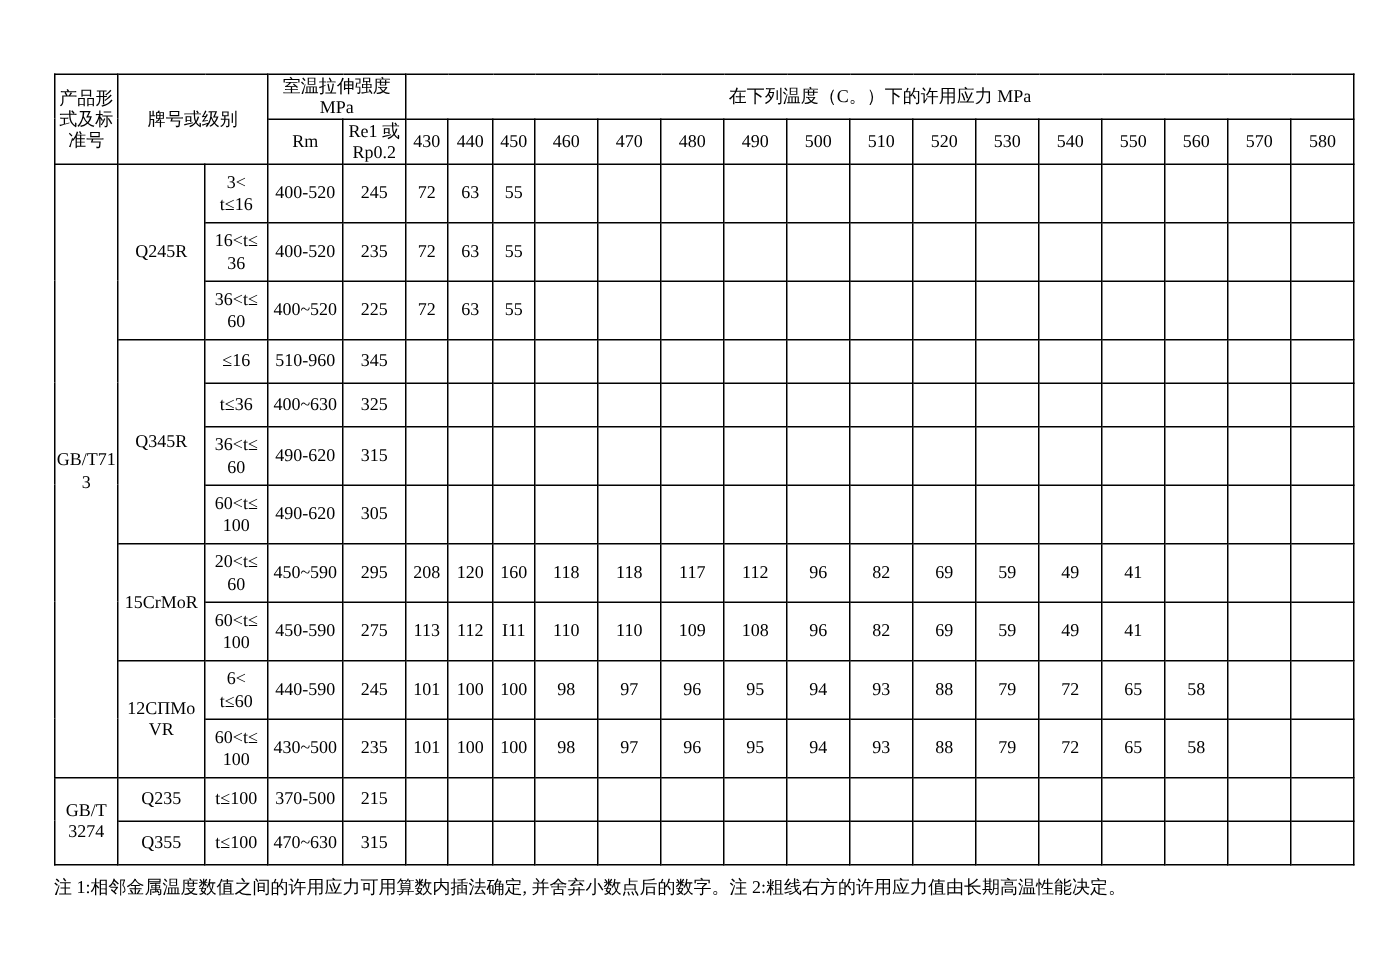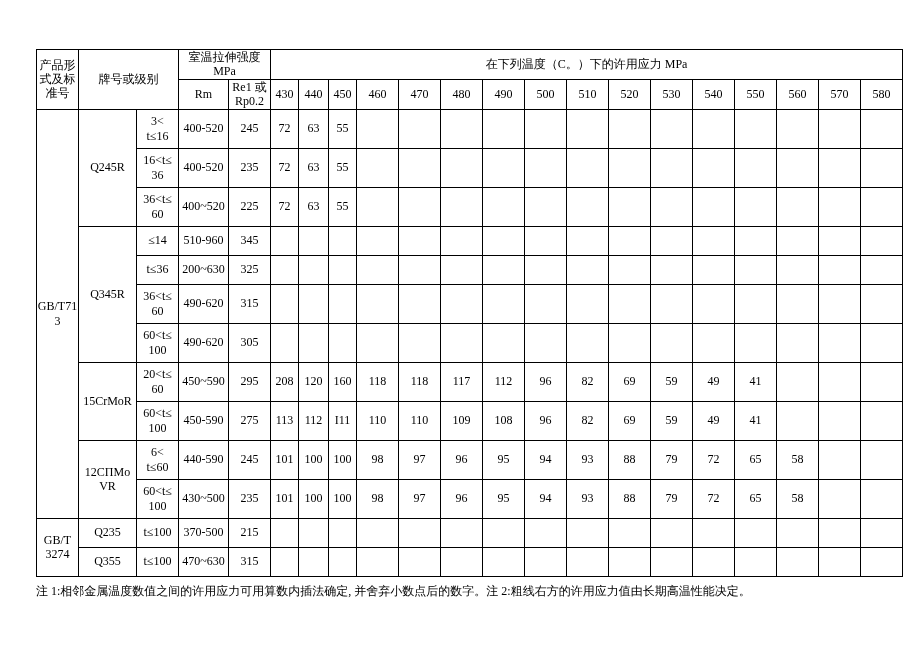--- a/index.html
+++ b/index.html
@@ -160,21 +160,21 @@
           <td><span></span></td>
           <td><span></span></td>
           <td><span></span></td>
           <td><span></span></td>
           <td><span></span></td>
           <td><span></span></td>
           <td><span></span></td>
         </tr>
         <tr>
           <td rowspan="4"><span>Q345R</span></td>
-          <td><span>≤14</span></td>
+          <td><span>≤16</span></td>
           <td><span>510-960</span></td>
           <td><span>345</span></td>
           <td><span></span></td>
           <td><span></span></td>
           <td><span></span></td>
           <td><span></span></td>
           <td><span></span></td>
           <td><span></span></td>
           <td><span></span></td>
           <td><span></span></td>
@@ -182,21 +182,21 @@
           <td><span></span></td>
           <td><span></span></td>
           <td><span></span></td>
           <td><span></span></td>
           <td><span></span></td>
           <td><span></span></td>
           <td><span></span></td>
         </tr>
         <tr>
           <td><span>t≤36</span></td>
-          <td><span>200~630</span></td>
+          <td><span>400~630</span></td>
           <td><span>325</span></td>
           <td><span></span></td>
           <td><span></span></td>
           <td><span></span></td>
           <td><span></span></td>
           <td><span></span></td>
           <td><span></span></td>
           <td><span></span></td>
           <td><span></span></td>
           <td><span></span></td>

